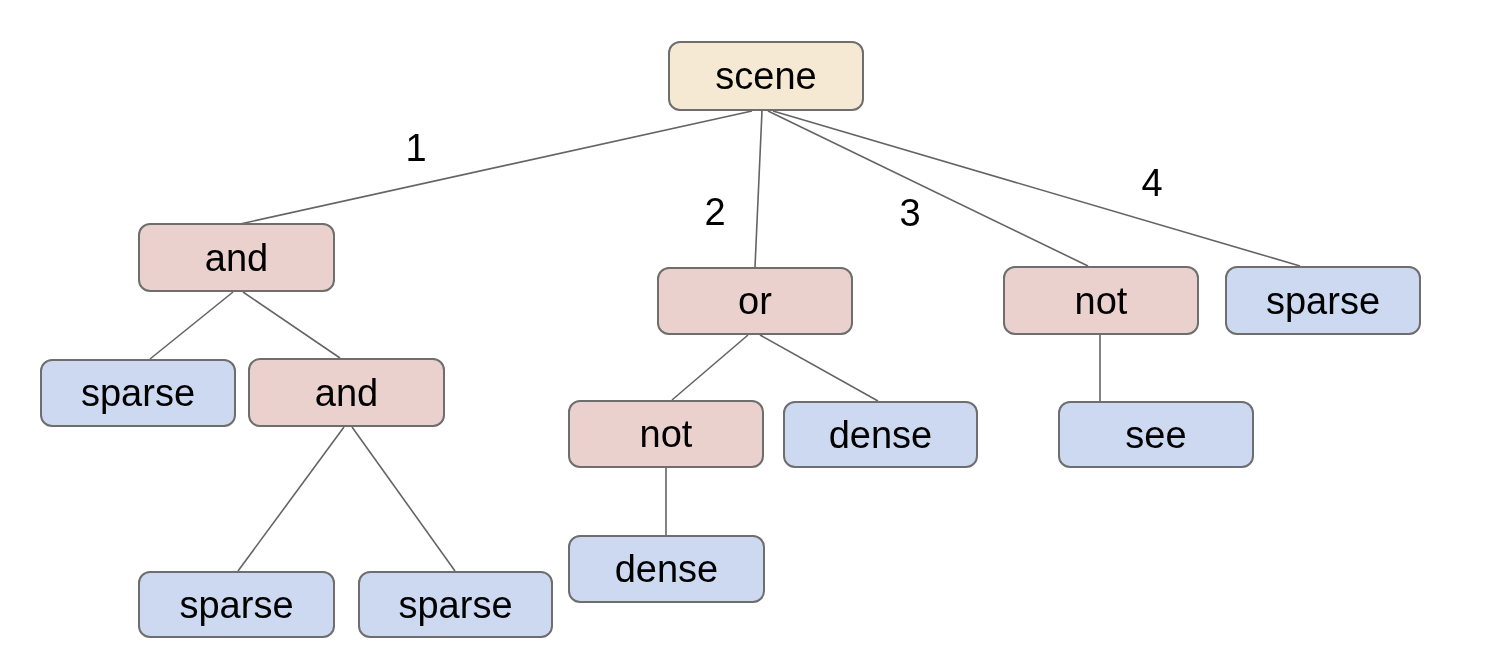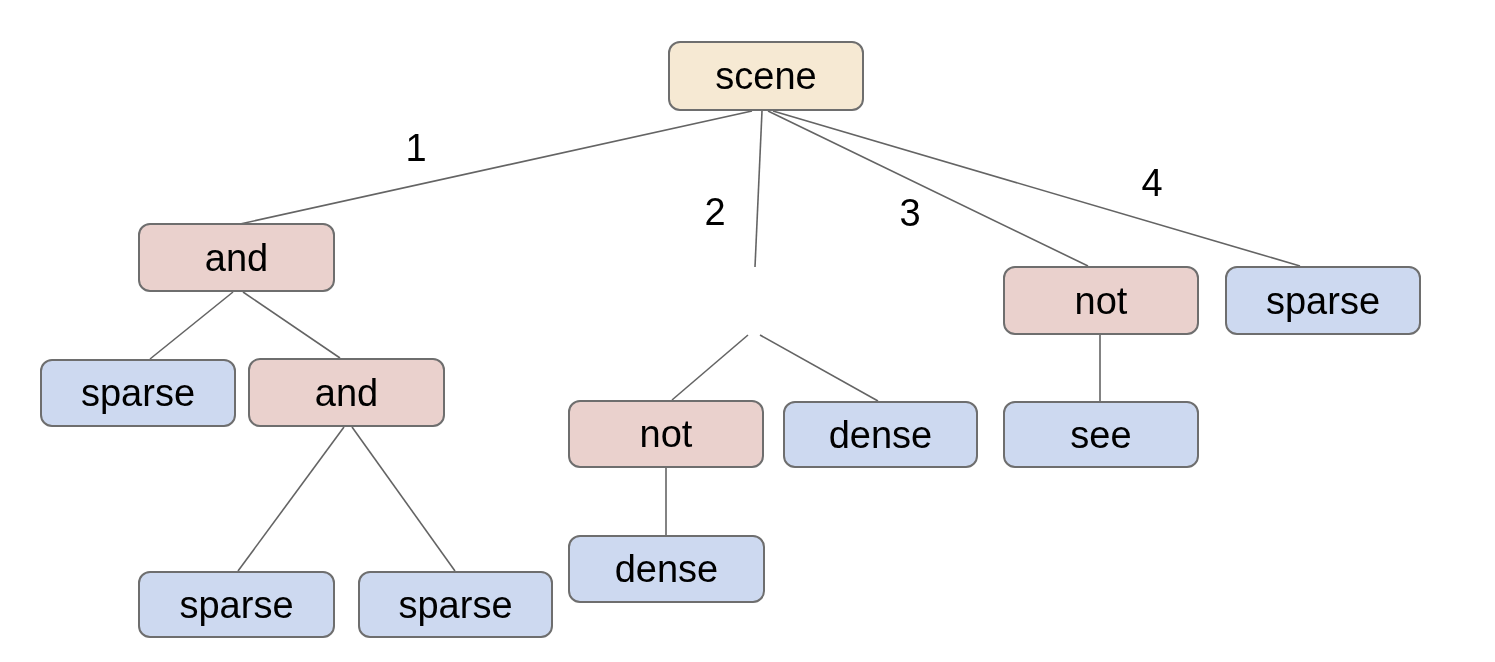--- a/index.html
+++ b/index.html
@@ -58,24 +58,25 @@
       <line x1="344" y1="427" x2="238" y2="571" stroke="#646464" stroke-width="1.6"></line>
       <line x1="352" y1="427" x2="455" y2="571" stroke="#646464" stroke-width="1.6"></line>
       <line x1="748" y1="335" x2="672" y2="400" stroke="#646464" stroke-width="1.6"></line>
       <line x1="760" y1="335" x2="878" y2="401" stroke="#646464" stroke-width="1.6"></line>
       <line x1="666" y1="468" x2="666" y2="535" stroke="#646464" stroke-width="1.6"></line>
       <line x1="1100" y1="335" x2="1100" y2="401" stroke="#646464" stroke-width="1.6"></line>
     </svg>
   <div id="nodes-layer">
       <div class="node node-root" style="left: 668px; top: 41px; width: 196px; height: 70px; background: rgb(246, 233, 211); border-color: rgb(110, 110, 110); color: rgb(0, 0, 0);">scene</div>
       <div class="node node-operator" style="left: 138px; top: 223px; width: 197px; height: 69px; background: rgb(234, 209, 205); border-color: rgb(110, 110, 110); color: rgb(0, 0, 0);">and</div>
+      <div class="node node-operator" style="left: 657px; top: 267px; width: 196px; height: 68px; background: rgb(234, 209, 205); border-color: rgb(110, 110, 110); color: rgb(0, 0, 0);">or</div>
       <div class="node node-operator" style="left: 1003px; top: 266px; width: 196px; height: 69px; background: rgb(234, 209, 205); border-color: rgb(110, 110, 110); color: rgb(0, 0, 0);">not</div>
       <div class="node node-leaf" style="left: 1225px; top: 266px; width: 196px; height: 69px; background: rgb(205, 217, 240); border-color: rgb(110, 110, 110); color: rgb(0, 0, 0);">sparse</div>
       <div class="node node-leaf" style="left: 40px; top: 359px; width: 196px; height: 68px; background: rgb(205, 217, 240); border-color: rgb(110, 110, 110); color: rgb(0, 0, 0);">sparse</div>
       <div class="node node-operator" style="left: 248px; top: 358px; width: 197px; height: 69px; background: rgb(234, 209, 205); border-color: rgb(110, 110, 110); color: rgb(0, 0, 0);">and</div>
       <div class="node node-operator" style="left: 568px; top: 400px; width: 196px; height: 68px; background: rgb(234, 209, 205); border-color: rgb(110, 110, 110); color: rgb(0, 0, 0);">not</div>
       <div class="node node-leaf" style="left: 783px; top: 401px; width: 195px; height: 67px; background: rgb(205, 217, 240); border-color: rgb(110, 110, 110); color: rgb(0, 0, 0);">dense</div>
-      <div class="node node-leaf" style="left: 1003px; top: 401px; width: 196px; height: 67px; background: rgb(205, 217, 240); border-color: rgb(110, 110, 110); color: rgb(0, 0, 0);">see</div>
+      <div class="node node-leaf" style="left: 1058px; top: 401px; width: 196px; height: 67px; background: rgb(205, 217, 240); border-color: rgb(110, 110, 110); color: rgb(0, 0, 0);">see</div>
       <div class="node node-leaf" style="left: 568px; top: 535px; width: 197px; height: 68px; background: rgb(205, 217, 240); border-color: rgb(110, 110, 110); color: rgb(0, 0, 0);">dense</div>
       <div class="node node-leaf" style="left: 138px; top: 571px; width: 197px; height: 67px; background: rgb(205, 217, 240); border-color: rgb(110, 110, 110); color: rgb(0, 0, 0);">sparse</div>
       <div class="node node-leaf" style="left: 358px; top: 571px; width: 195px; height: 67px; background: rgb(205, 217, 240); border-color: rgb(110, 110, 110); color: rgb(0, 0, 0);">sparse</div>
     </div>
 </div>
 
 </body></html>

